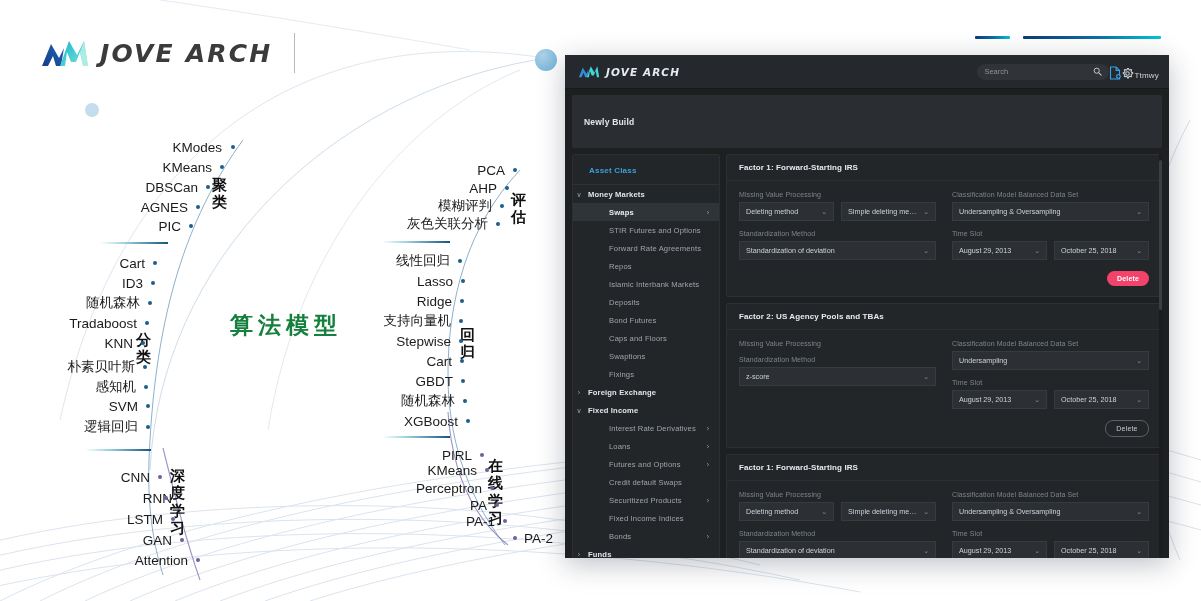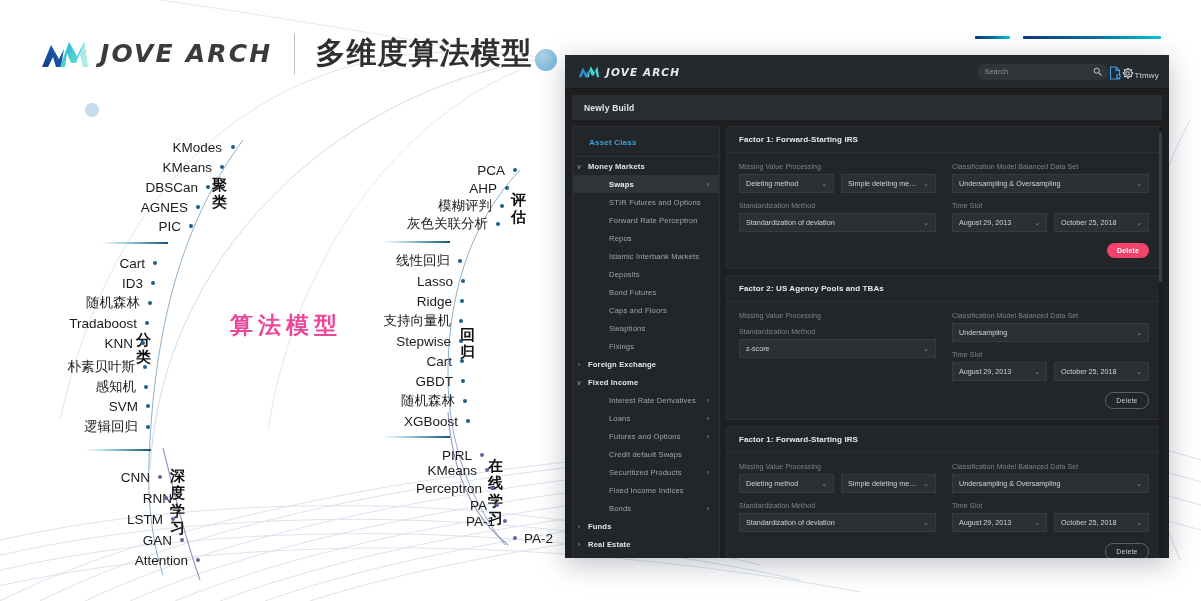--- a/index.html
+++ b/index.html
@@ -31,21 +31,21 @@
   .brand-div{width:1px;height:40px;background:#b9b9b9;margin:0 20px 0 22px;}
   .brand-cn{
     font-family:"DejaVu Sans","Liberation Sans",sans-serif;
     font-weight:bold;font-size:30px;color:#2f2f2f;letter-spacing:1px;
   }
 
   
   .algo-center{
     position:absolute;left:230px;top:310px;
     font-family:"DejaVu Sans",sans-serif;font-weight:bold;
-    font-size:23px;color:#ec4899;letter-spacing:5px;
+    font-size:23px;color:#15803d;letter-spacing:5px;
   }
   .node{
     position:absolute;
     font-family:"Liberation Sans","DejaVu Sans",sans-serif;
     font-size:13.5px;color:#1b1b1b;white-space:nowrap;
   }
   .node.r{transform:translate(-100%,-50%);}
   .dot{position:absolute;width:4px;height:4px;border-radius:50%;background:#1c5f8c;transform:translate(-50%,-50%);}
   .dot.pur{background:#6f5f9e;}
   .grp{
@@ -83,21 +83,21 @@
     font-size:7.5px;font-family:"Liberation Sans",sans-serif;padding:0;
   }
   .searchbox input::placeholder{color:#8b9298;}
   .ic{display:block;}
   .username{
     font-size:8px;color:#cfd5da;font-family:"Liberation Sans",sans-serif;letter-spacing:.2px;
   }
 
   .tabbar{
     margin:6px 7px 0 7px;height:25px;background:#2a2d31;border-radius:2px;
-    display:flex;align-items:center;padding:0 12px;
+    display:flex;align-items:center;padding:14px 12px;
   }
   .tabbar-label{font-size:8.5px;color:#e3e8ed;font-weight:bold;letter-spacing:.2px;}
 
   .app-body{display:flex;margin:6px 7px 0 7px;height:452px;}
 
   
   .sidebar{
     width:146px;background:#232629;flex:none;overflow:hidden;position:relative;
     border:1px solid #2b2f33;border-radius:2px;
   }
@@ -224,21 +224,20 @@
           <stop offset="0" stop-color="#16b6c9"></stop>
             <stop offset="1" stop-color="#7fe3e0"></stop>
         </linearGradient>
       </defs>
       <path d="M2,30 L11,8 L19,22 L24,12 L21,30 L16,30 L13,20 L8,30 Z" fill="url(#lgA)"></path>
       <path d="M20,30 L29,5 L37,19 L44,5 L48,30 L43,30 L40,16 L36,26 L31,26 L27,16 L25,30 Z" fill="url(#lgB)"></path>
       <path d="M40,16 L44,5 L48,30 L43,30 Z" fill="#b9f0e8" opacity=".85"></path>
     </svg>
     <span class="brand-word">JOVE ARCH</span>
     <span class="brand-div"></span>
-    <span class="brand-cn">多维度算法模型</span>
   </div>
 
   <div>
 
     <svg class="bg-svg" viewBox="0 0 1201 601">
 
       <path d="M243,140 C192,210 158,300 150,440 C146,500 152,540 163,575" fill="none" stroke="#2f6f9f" stroke-width="1" opacity=".55"></path>
       <path d="M163,448 C176,500 186,540 200,580" fill="none" stroke="#7d6fae" stroke-width="1.1" opacity=".75"></path>
 
       <path d="M520,170 C468,225 447,300 448,380 C449,430 462,490 505,545" fill="none" stroke="#2f6f9f" stroke-width="1" opacity=".55"></path>
@@ -386,21 +385,21 @@
               <span class="txt">Money Markets</span>
             </div>
             <div class="sb-row lvl1 active">
               <span class="txt">Swaps</span>
               <span class="arrow">›</span>
             </div>
             <div class="sb-row lvl1">
               <span class="txt">STIR Futures and Options</span>
             </div>
             <div class="sb-row lvl1">
-              <span class="txt">Forward Rate Perceptron</span>
+              <span class="txt">Forward Rate Agreements</span>
             </div>
             <div class="sb-row lvl1">
               <span class="txt">Repos</span>
             </div>
             <div class="sb-row lvl1">
               <span class="txt">Islamic Interbank Markets</span>
             </div>
             <div class="sb-row lvl1">
               <span class="txt">Deposits</span>
             </div>

